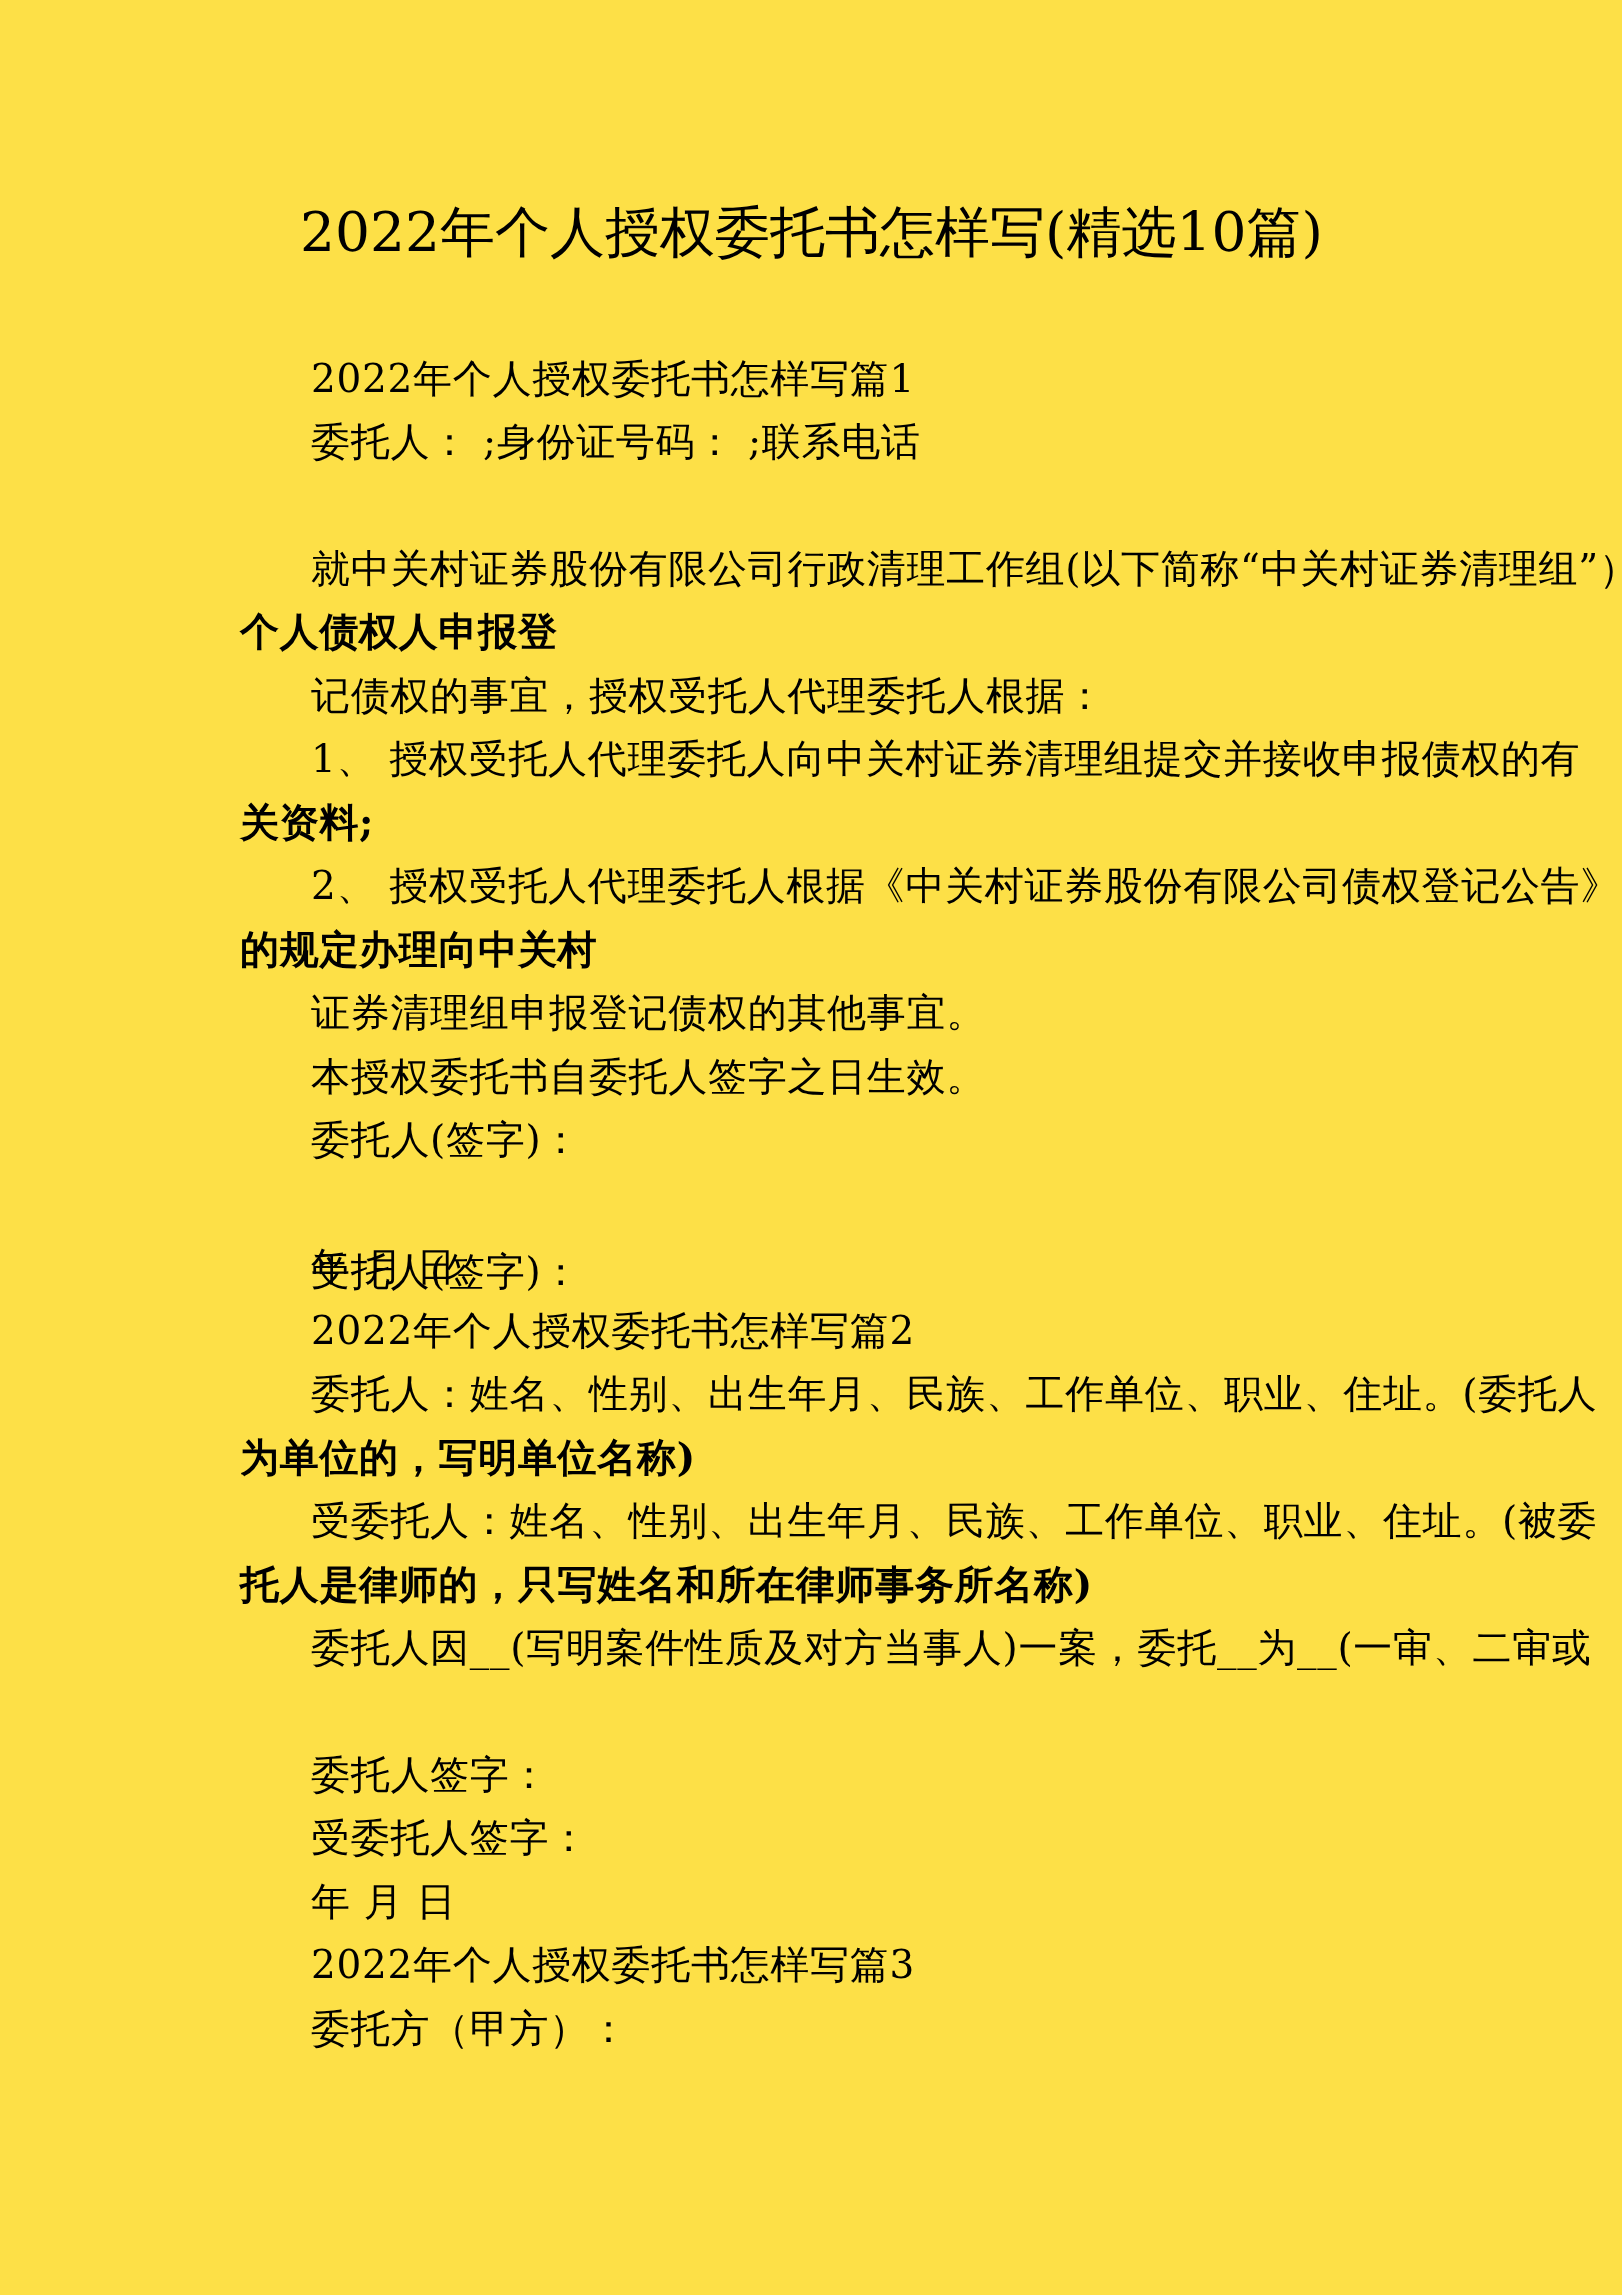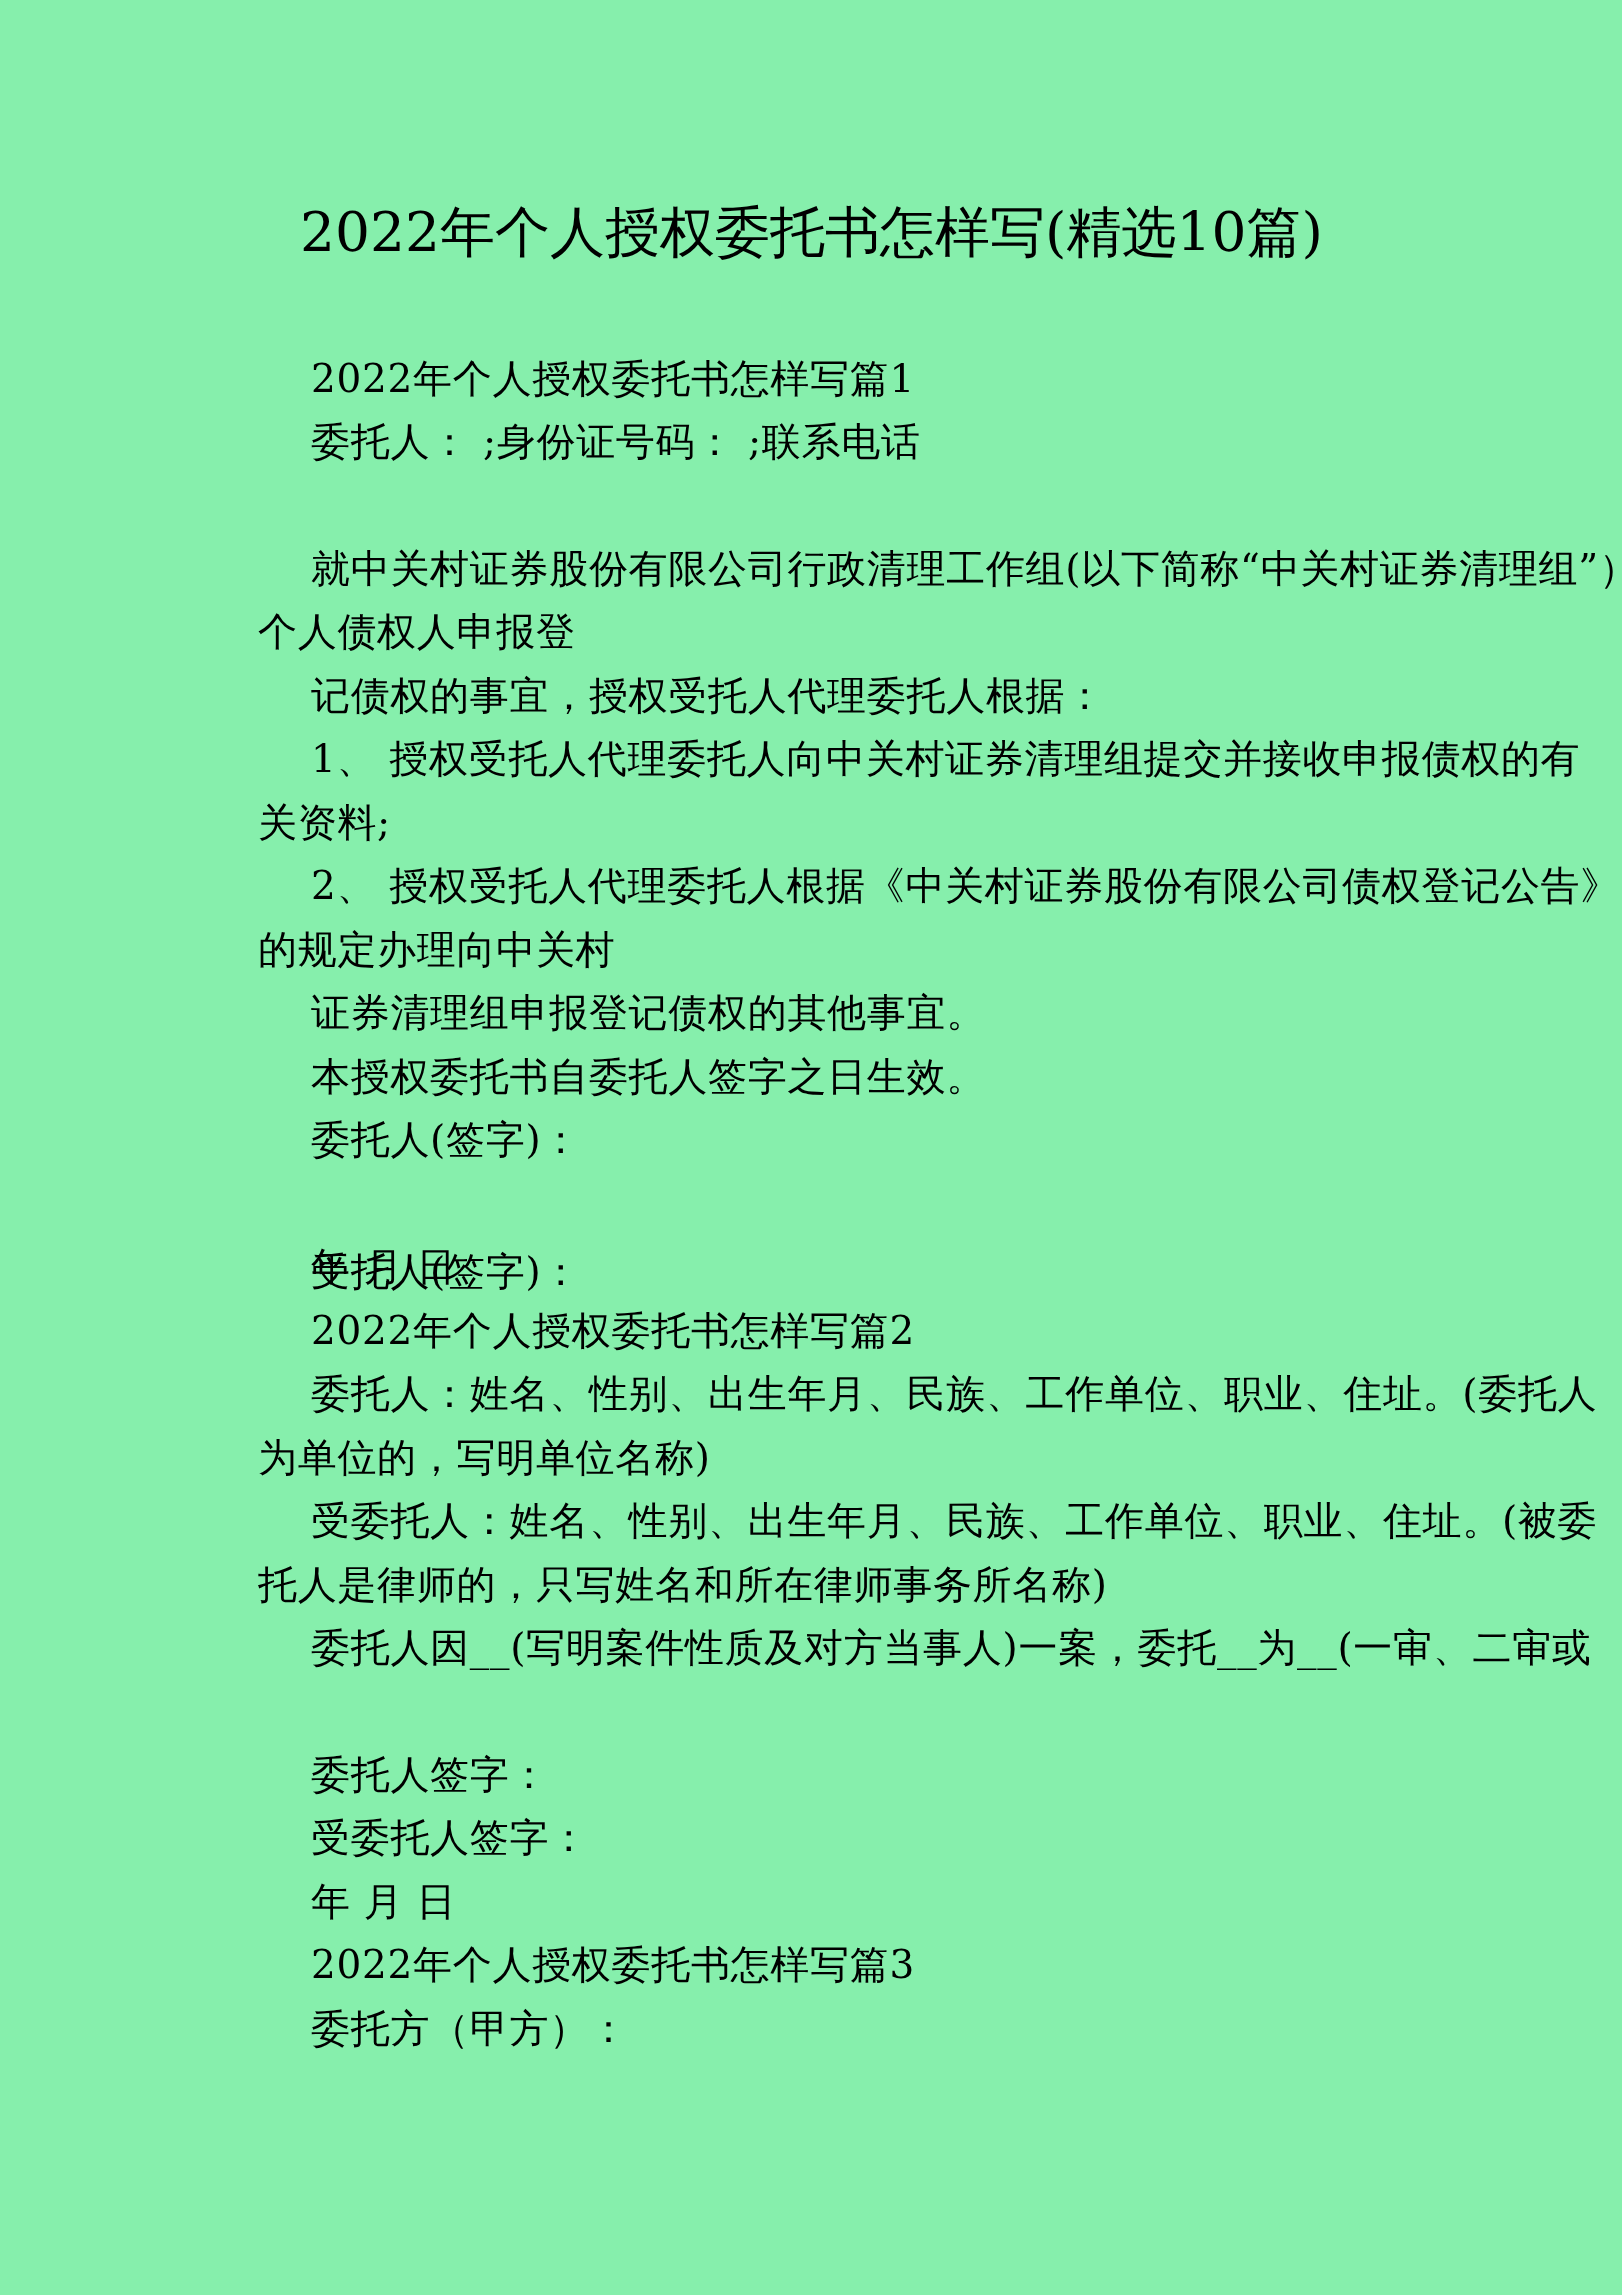--- a/index.html
+++ b/index.html
@@ -14,42 +14,42 @@
       overflow: hidden;
       font-family: "DejaVu Serif", "Liberation Serif", serif;
       color: #000000;
     }
     .page {
       position: absolute;
       left: 0;
       top: 0;
       width: 1623px;
       height: 2295px;
-      background: #86efac;
+      background: #fde047;
     }
     .title {
       position: absolute;
       left: 0;
       width: 1623px;
       top: 196px;
       text-align: center;
       font-size: 55px;
       line-height: 72px;
       letter-spacing: 0px;
       white-space: nowrap;
     }
     .line {
       position: absolute;
       font-size: 39px;
       line-height: 39px;
       white-space: nowrap;
       letter-spacing: 0.7px;
     }
     .indent { left: 311px; }
-    .flush  { left: 258px; }
+    .flush  { left: 240px; font-weight: bold; }
   </style>
 </head>
 <body>
 
 <div class="page">
   <div class="title">2022年个人授权委托书怎样写(精选10篇)</div>
 
   <div class="line indent" style="top:359px">2022年个人授权委托书怎样写篇1</div>
   <div class="line indent" style="top:422px">委托人：   ;身份证号码：   ;联系电话</div>
   <div class="line indent" style="top:549px">就中关村证券股份有限公司行政清理工作组(以下简称“中关村证券清理组”）</div>

